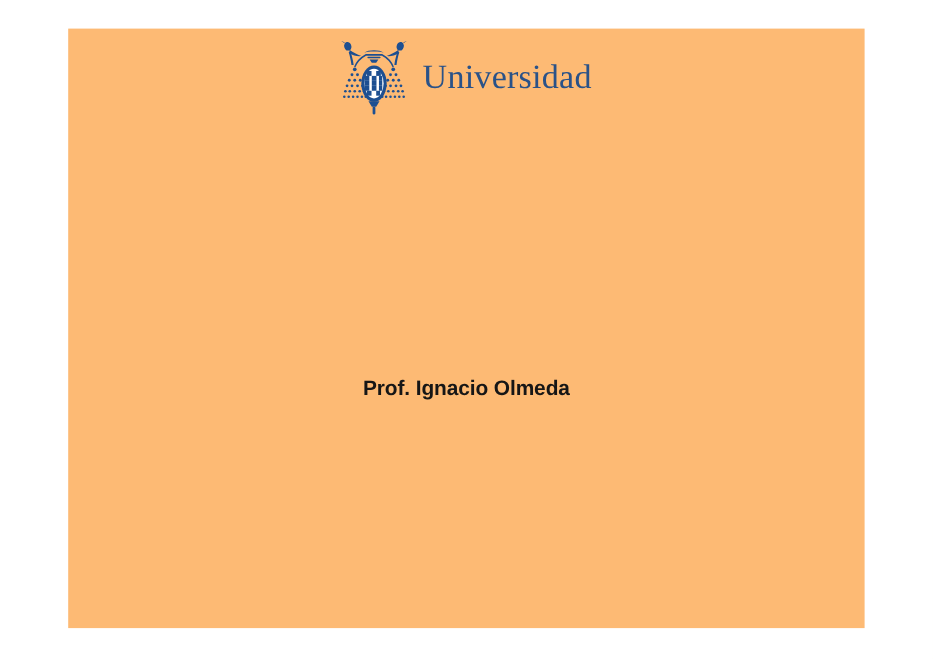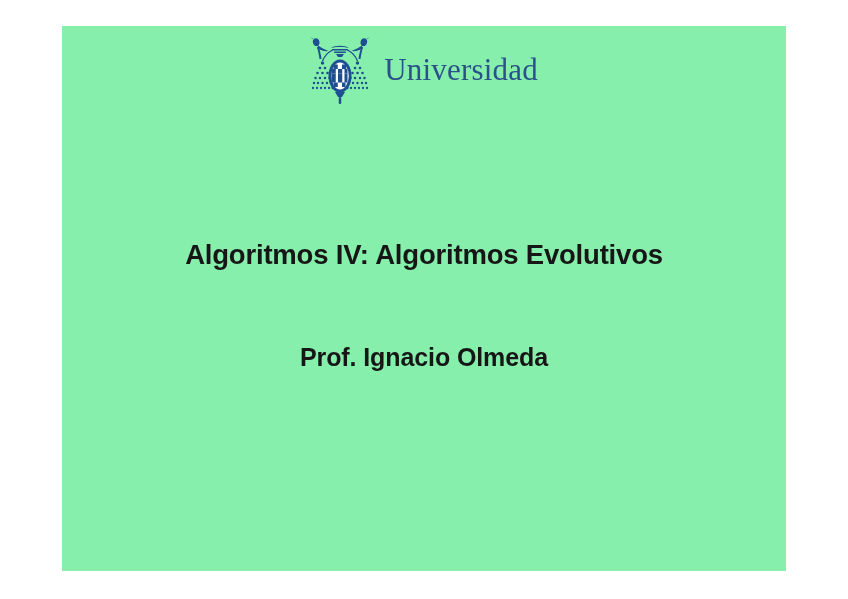--- a/index.html
+++ b/index.html
@@ -21,21 +21,21 @@
     background: #ffffff;
   }
 
   
   .slide {
     position: absolute;
     left: 62px;
     top: 26px;
     width: 724px;
     height: 545px;
-    background: #86efac;
+    background: #fdba74;
     overflow: hidden;
   }
 
   
   .logo-block {
     position: absolute;
     left: 0;
     top: 7px;
     width: 724px;
     display: flex;
@@ -82,21 +82,21 @@
     white-space: nowrap;
   }
 
   .title-sub {
     position: absolute;
     left: 0;
     top: 317px;
     width: 724px;
     text-align: center;
     font-family: "Liberation Sans", sans-serif;
-    font-size: 25px;
+    font-size: 19px;
     font-weight: 700;
     color: #161616;
     letter-spacing: -0.1px;
     white-space: nowrap;
   }
 
   .empty-body-region {
     position: absolute;
     left: 0;
     top: 370px;
@@ -209,20 +209,19 @@
           <path d="M50 118 L70 118 L64 128 L56 128 Z"></path>
           <rect x="57.5" y="128" width="5" height="14" rx="2"></rect>
         </g>
       </svg>
 
       <div class="logo-wordmark">
         <span class="wm-line">Universidad</span>
       </div>
     </div>
 
-    <div class="title-main">Algoritmos IV: Algoritmos Evolutivos</div>
 
     <div class="title-sub">Prof. Ignacio Olmeda</div>
 
     <div class="empty-body-region"></div>
 
   </div>
 </div>
 
 </body></html>

